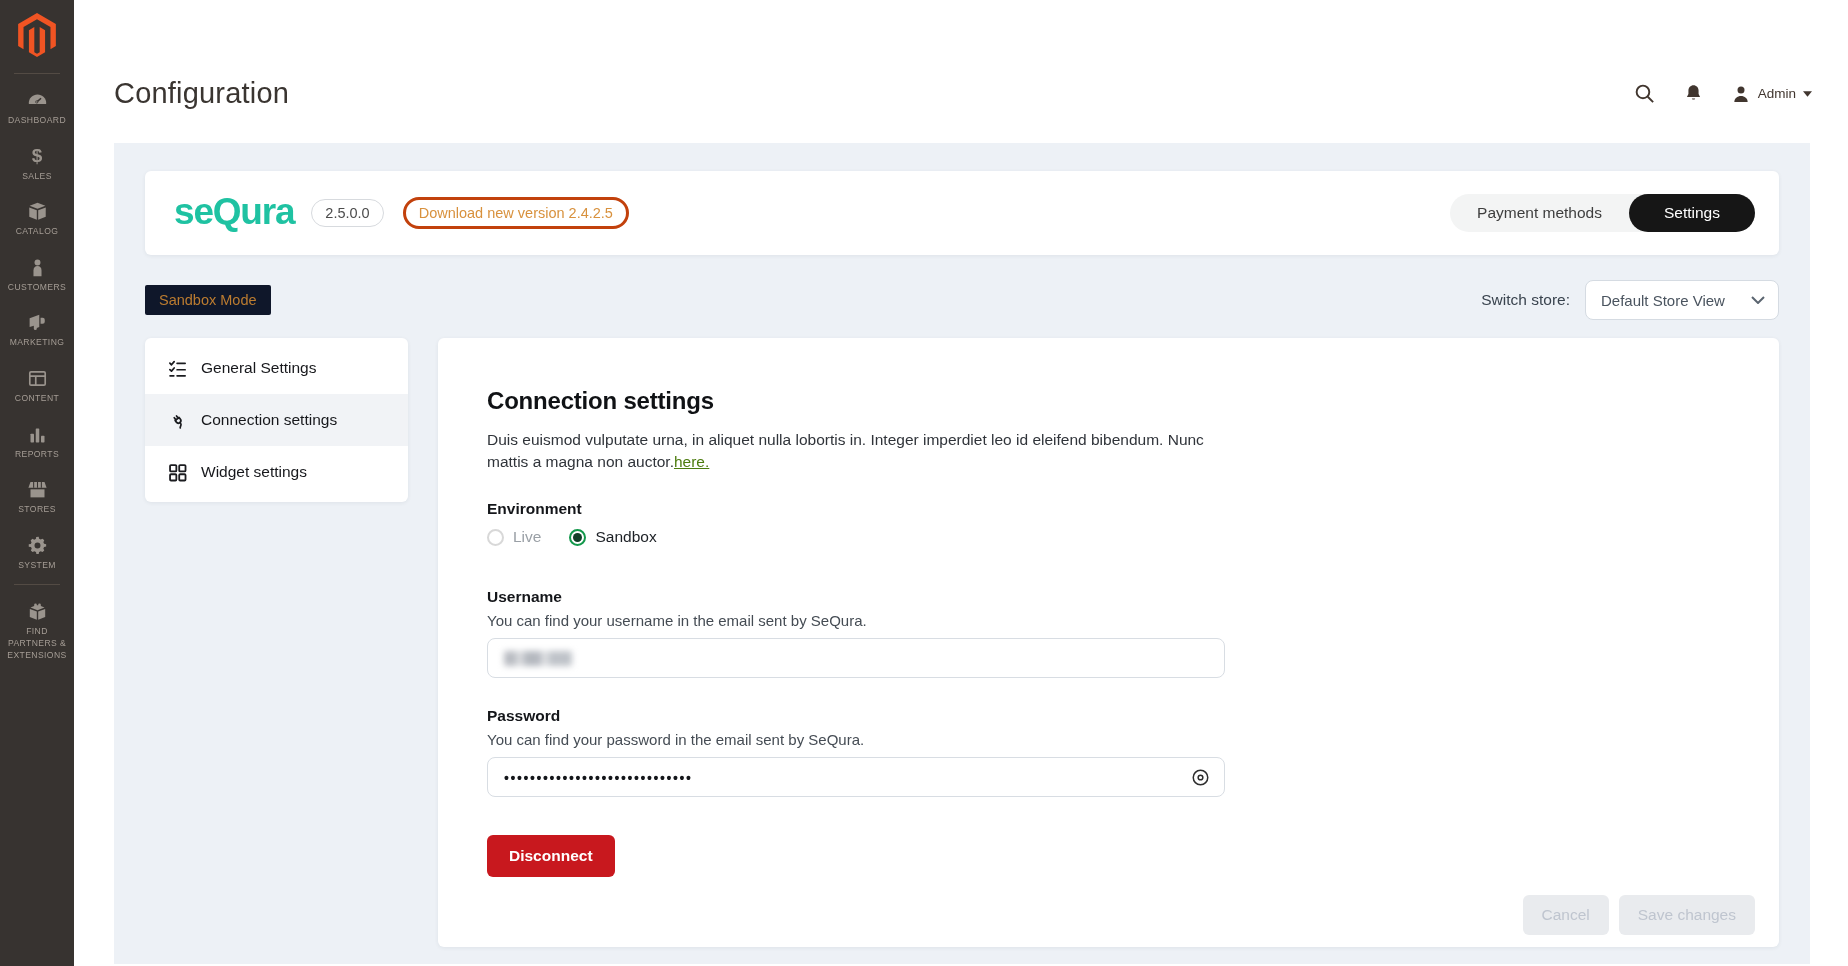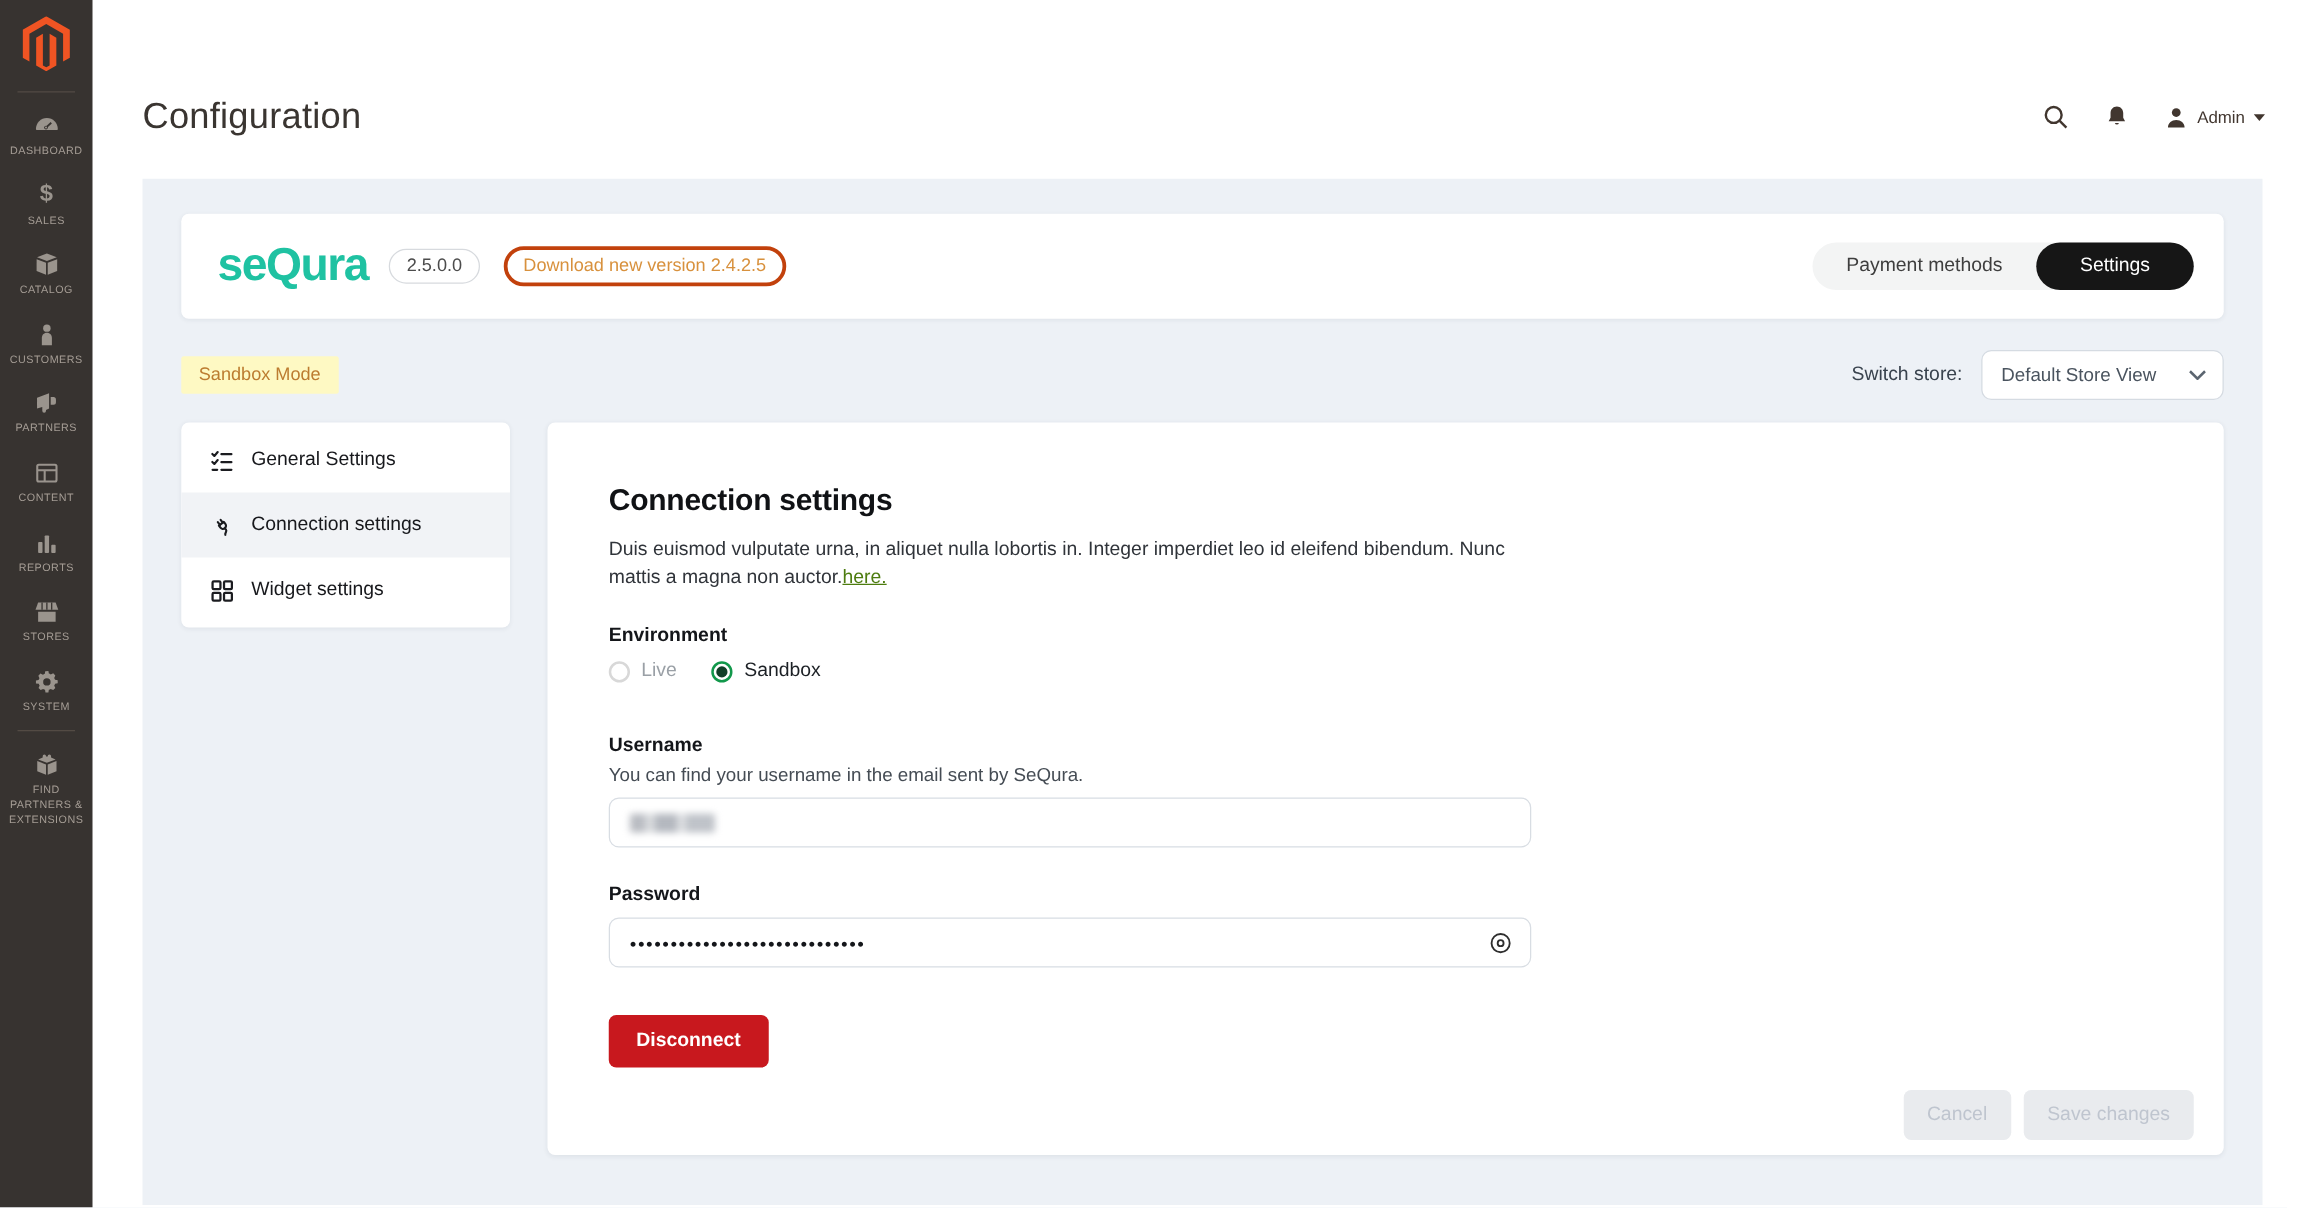--- a/index.html
+++ b/index.html
@@ -34,21 +34,21 @@
   .brand { font-size:37px; font-weight:700; color:#1fc2a2; letter-spacing:-1.2px; line-height:1; padding-bottom:4px; }
   .pill { border-radius:999px; font-size:14.5px; padding:5px 13px; white-space:nowrap; }
   .version-pill { border:1px solid #d7dade; color:#4c4c4c; margin-left:17px; background:#fff; }
   .download-pill { border:3px solid #c2410c; color:#d8913d; margin-left:19px; background:#fff; cursor:pointer; }
   .tab-group { margin-left:auto; display:flex; align-items:center; background:#f3f4f4; border-radius:999px; }
   .tab { font-size:15.5px; padding:10px 27px; border-radius:999px; color:#3e3e3e; cursor:pointer; white-space:nowrap; }
   .tab.active { background:#161616; color:#fff; padding:10px 35px; }
 
   
   .toolbar-row { margin-top:25px; display:flex; align-items:center; justify-content:space-between; }
-  .sandbox-badge { background:#fef9c3; color:#bc7c30; font-size:14.5px; padding:7px 14px; border-radius:2px; }
+  .sandbox-badge { background:#0f172a; color:#bc7c30; font-size:14.5px; padding:7px 14px; border-radius:2px; }
   .store-switch { display:flex; align-items:center; gap:15px; }
   .store-label { font-size:15.5px; color:#39434e; }
   .store-select { width:194px; height:40px; background:#fff; border:1px solid #d5dbe2; border-radius:8px; display:flex; align-items:center; justify-content:space-between; padding:0 13px 0 15px; cursor:pointer; }
   .store-select .val { font-size:15px; color:#4a545f; }
   .store-select .chev { color:#5b6570; display:flex; }
 
   
   .body-row { margin-top:18px; display:flex; align-items:flex-start; gap:30px; }
   .settings-nav { width:263px; overflow:hidden; padding:4px 0; }
   .nav-item { height:52px; display:flex; align-items:center; gap:13px; padding:0 10px 0 22px; font-size:15.5px; color:#17181c; cursor:pointer; }
@@ -134,21 +134,21 @@
       </span>
       <span class="side-label">CUSTOMERS</span>
     </div>
 
     <div class="side-item">
       <span class="icon">
         <svg viewBox="0 0 24 24" fill="currentColor">
             <path d="M20 6L9 2v14l2.8 1.2V18a1.7 1.7 0 003.4 0v-3.4L20 16zM7.5 5.5H5a2.3 2.3 0 00-2.3 2.3v2.4A2.3 2.3 0 005 12.5h2.5z" transform="scale(-1,1) translate(-23,1)"></path>
           </svg>
       </span>
-      <span class="side-label">PARTNERS</span>
+      <span class="side-label">MARKETING</span>
     </div>
 
     <div class="side-item">
       <span class="icon">
         <svg viewBox="0 0 24 24" fill="none" stroke="currentColor" stroke-width="1.9">
             <rect x="3.2" y="4.4" width="17.6" height="15.2" rx="1.4"></rect>
             <path d="M3.2 9.3h17.6M10 9.3v10.3"></path>
           </svg>
       </span>
       <span class="side-label">CONTENT</span>
@@ -316,20 +316,21 @@
         <div class="input-block">
           <div class="field-label">Username</div>
           <div class="helper">You can find your username in the email sent by SeQura.</div>
           <div class="text-input">
             <span class="blur-chip"></span>
           </div>
         </div>
 
         <div class="input-block" style="margin-top:29px;">
           <div class="field-label">Password</div>
+          <div class="helper">You can find your password in the email sent by SeQura.</div>
           <div class="text-input">
             <span class="pwd-dots">•••••••••••••••••••••••••••••</span>
             <button class="eye-btn">
               <svg viewBox="0 0 24 24" width="21" height="21" fill="none" stroke="currentColor" stroke-width="1.7">
                   <circle cx="12" cy="12" r="8.3"></circle>
                   <circle cx="12" cy="12" r="2.7"></circle>
                 </svg>
             </button>
           </div>
         </div>

